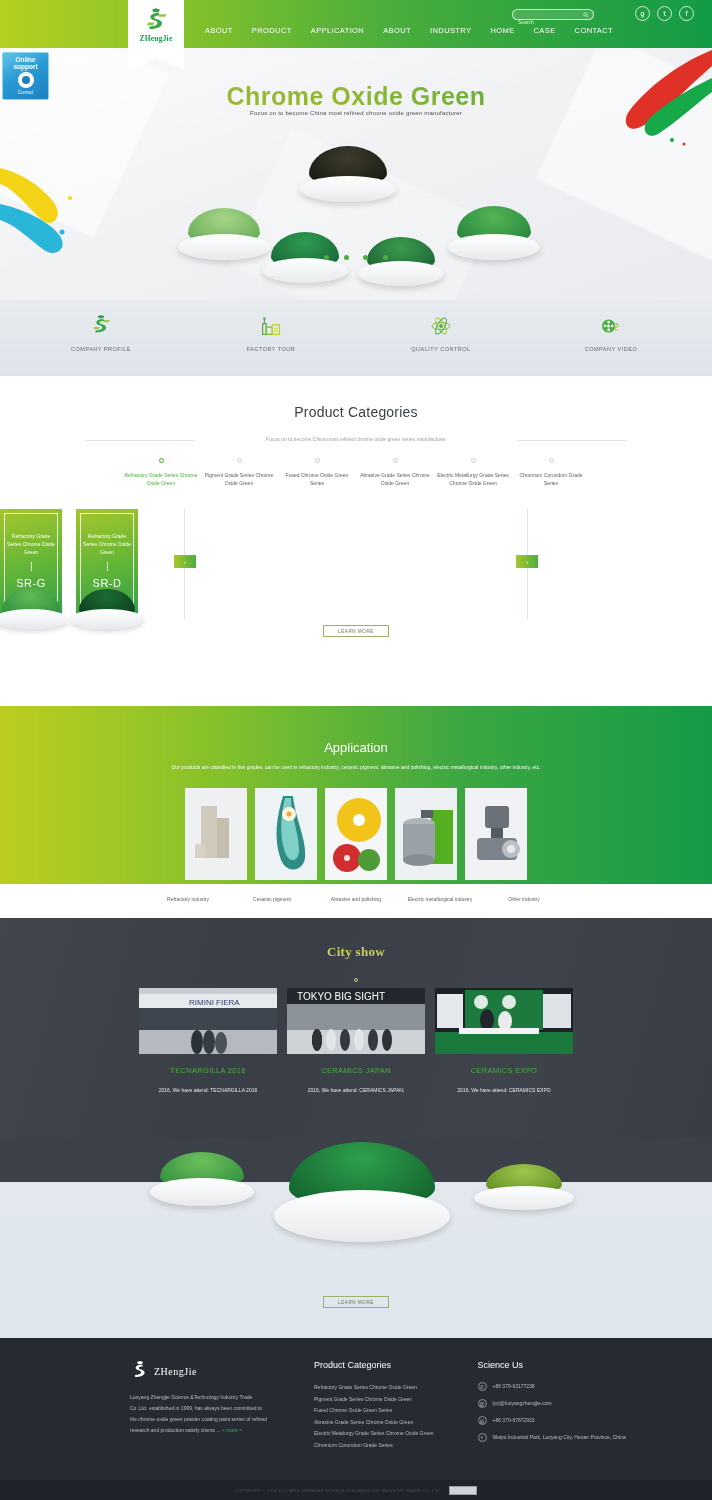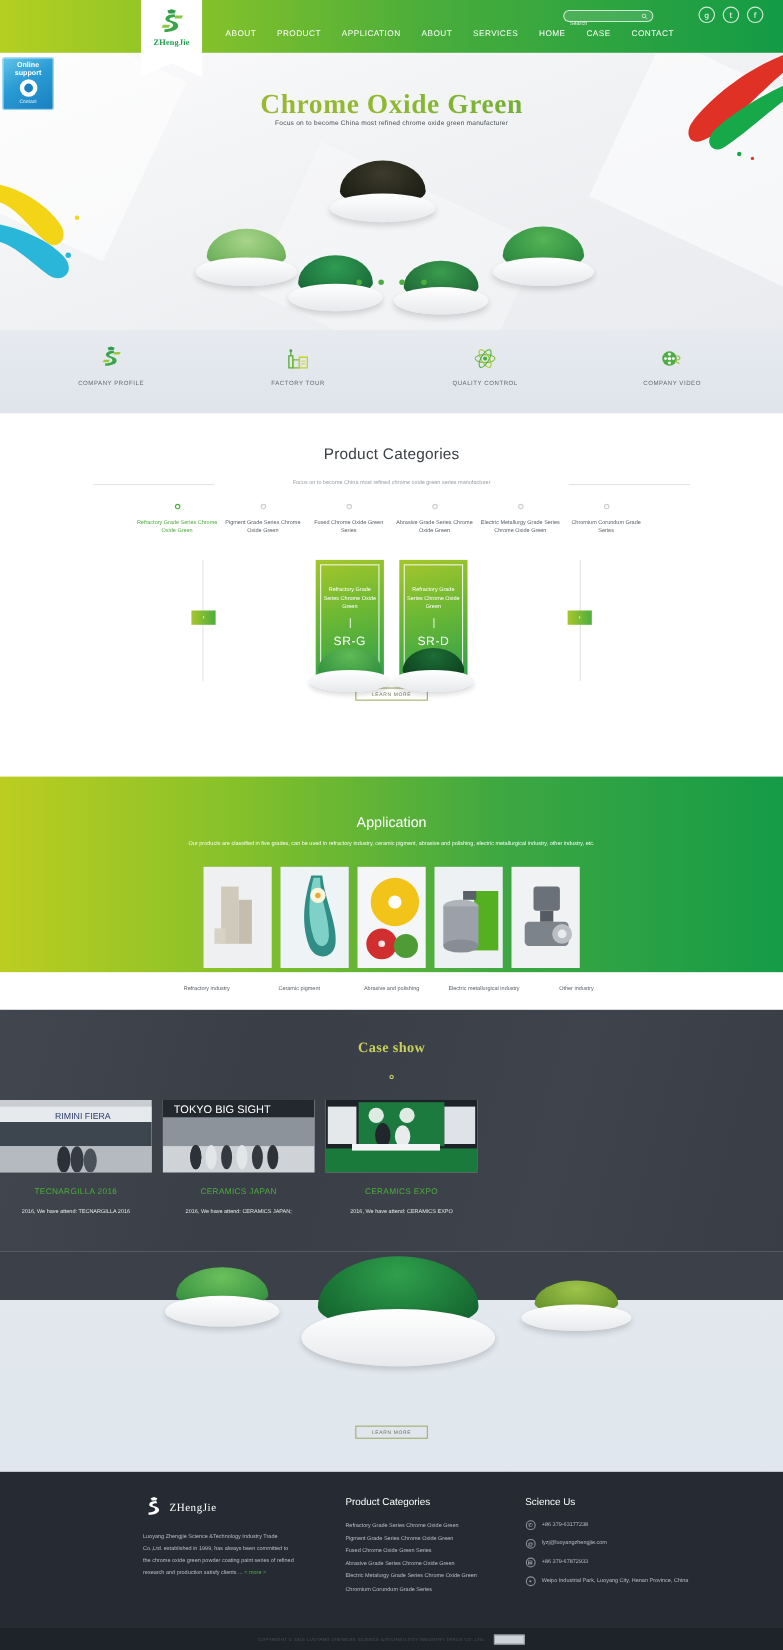--- a/index.html
+++ b/index.html
@@ -50,21 +50,21 @@
   .os-circle span { width:8px; height:8px; border-radius:50%; background:#1b7fc0; display:block;}
   .online-support .l2 { font-size:4.5px; margin-top:2px; opacity:.9; }
 
   
   .hero { position:absolute; top:48px; left:0; width:712px; height:252px;
           background:linear-gradient(160deg,#fbfbfc 0%,#f1f2f4 45%,#e9ebee 100%);
           overflow:hidden; }
   .hero-poly { position:absolute; background:rgba(255,255,255,.55);
                transform:rotate(25deg); }
   .hero-title { position:absolute; top:34px; width:712px; text-align:center;
-                font-family:Liberation Serif, serif; font-size:25px;
+                font-family:Liberation Sans, sans-serif; font-size:25px;
                 background:linear-gradient(to right,#b0b83a,#8fb82f,#3a9e4a);
                 -webkit-background-clip:text; background-clip:text; color:transparent;
                 letter-spacing:.5px; }
   .hero-sub { position:absolute; top:62px; width:712px; text-align:center;
               font-size:6px; color:#4a4f55; letter-spacing:.2px; }
   .bowl { position:absolute; }
   .bowl .plate { position:absolute; left:0; bottom:0; border-radius:50%;
                  background:linear-gradient(to bottom,#fff,#e7e9ec);
                  box-shadow:0 3px 6px rgba(0,0,0,.16); }
   .bowl .pile { position:absolute; left:50%; transform:translateX(-50%);
@@ -98,21 +98,21 @@
   .cat .t { font-size:5px; line-height:8px; color:#5c6268; }
   .cat.active .t { color:#4cae3e; }
 
   .carousel { position:relative; margin-top:22px; height:160px; }
   .rail { position:absolute; top:0; width:1px; height:110px; background:#dfe3e7; }
   .rail.l { left:184px; } .rail.r { right:184px; }
   .arrow { position:absolute; top:46px; width:22px; height:13px;
            background:linear-gradient(to right,#a8c62c,#4cae3e); color:#fff;
            font-size:6px; display:flex; align-items:center; justify-content:center; }
   .arrow.l { left:174px; } .arrow.r { right:174px; }
-  .cards { display:flex; justify-content:center; gap:14px; }
+  .cards { display:flex; gap:14px; }
   .card { width:62px; position:relative; }
   .card .panel { width:62px; height:108px;
       background:linear-gradient(165deg,#a6c62b 0%,#6cb834 45%,#2f9f4a 100%);
       padding:4px; }
   .card .inner { width:100%; height:100%; border:1px solid rgba(255,255,255,.85);
       display:flex; flex-direction:column; align-items:center; padding-top:18px; }
   .card .ctitle { font-size:5px; color:#fff; text-align:center; line-height:8px; }
   .card .sep { width:1px; height:9px; background:rgba(255,255,255,.8); margin:6px 0; }
   .card .code { font-size:11px; color:#fff; letter-spacing:.5px; }
   .card .bowl2 { position:absolute; left:-6px; bottom:-12px; width:74px; height:42px; }
@@ -135,21 +135,21 @@
   
   .cases { position:absolute; top:918px; left:0; width:712px; height:220px;
            background:#3b4049; overflow:hidden; }
   .case-bg { position:absolute; inset:0; opacity:.18;
       background:linear-gradient(105deg,#5a6069 0%,#2f343b 35%,#4a5059 70%,#2b3037 100%); }
   .case-title { position:relative; text-align:center; font-family:"Liberation Serif",serif;
                 font-size:13px; color:#c9cf5a; padding-top:26px; letter-spacing:.3px; }
   .case-dot { position:relative; text-align:center; margin-top:8px; }
   .case-dot i { display:inline-block; width:4px; height:4px; border-radius:50%;
                 border:1px solid #cdd46a; }
-  .case-row { position:relative; display:flex; gap:10px; margin-top:14px; }
+  .case-row { position:relative; display:flex; justify-content:center; gap:10px; margin-top:2px; }
   .case { width:138px; }
   .case .thumb { width:138px; height:66px; background:#8e949c; overflow:hidden; position:relative; }
   .case .ct { text-align:center; font-size:7.5px; color:#4cae3e; margin-top:12px; letter-spacing:.3px;}
   .case .cd { text-align:center; font-size:5px; color:#e6e8ea; margin-top:12px; }
 
   
   .showcase { position:absolute; top:1138px; left:0; width:712px; height:200px;
               background:linear-gradient(to bottom,#3b4049 0%,#3b4049 22%,#e2e8ee 22%,#dfe6ed 100%);
               overflow:hidden; }
   .sc-learn { position:absolute; bottom:30px; left:50%; transform:translateX(-50%);
@@ -188,21 +188,21 @@
   <div class="wm" style="left:10px;top:470px;font-size:70px;">国维科技</div>
   <div class="wm" style="left:430px;top:400px;font-size:70px;">国维科技</div>
   <div class="wm" style="left:40px;top:820px;font-size:70px;">国维科技</div>
 
   <div class="header">
     <div class="nav">
       <a href="#">ABOUT</a>
       <a href="#">PRODUCT</a>
       <a href="#">APPLICATION</a>
       <a href="#">ABOUT</a>
-      <a href="#">SERVICES</a>
+      <a href="#">INDUSTRY</a>
       <a href="#">HOME</a>
       <a href="#">CASE</a>
       <a href="#">CONTACT</a>
     </div>
 
     <div class="search-box">
       <input type="text" placeholder="Search" style="">
       <svg class="search-ico" viewBox="0 0 16 16">
         <circle cx="6.5" cy="6.5" r="4.5" fill="none" stroke="#fff" stroke-width="1.6"></circle>
         <line x1="10" y1="10" x2="14.5" y2="14.5" stroke="#fff" stroke-width="1.6"></line>
@@ -472,21 +472,21 @@
   <div class="app-labels">
     <div class="app-lab">Refractory industry</div>
     <div class="app-lab">Ceramic pigment</div>
     <div class="app-lab">Abrasive and polishing</div>
     <div class="app-lab">Electric metallurgical industry</div>
     <div class="app-lab">Other industry</div>
   </div>
 
   <div class="cases">
     <div class="case-bg"></div>
-    <h2 class="case-title">Case show</h2>
+    <h2 class="case-title">City show</h2>
     <div class="case-dot"><i></i></div>
 
     <div class="case-row">
       <div class="case">
         <div class="thumb">
           <svg width="138" height="66" viewBox="0 0 138 66">
             <rect width="138" height="66" fill="#c9cdd2"></rect>
             <rect y="6" width="138" height="14" fill="#e7eaed"></rect>
             <text x="50" y="17" font-size="8" fill="#2a3a6a" font-family="sans-serif">RIMINI FIERA</text>
             <rect y="20" width="138" height="22" fill="#3d454f"></rect>

